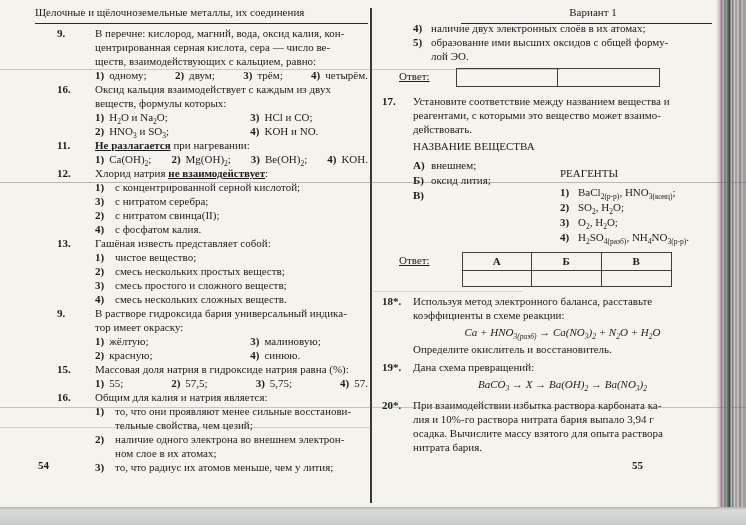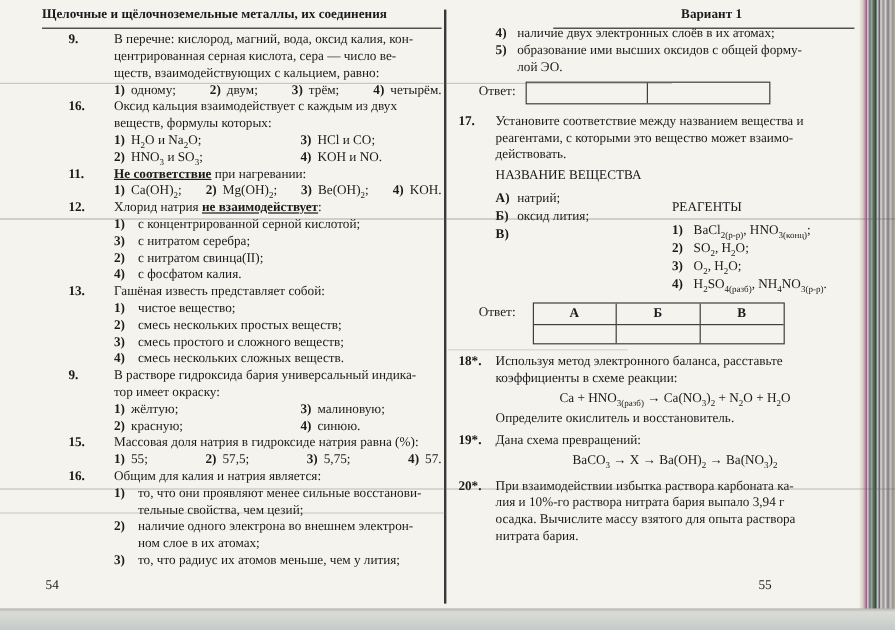--- a/index.html
+++ b/index.html
@@ -1,18 +1,18 @@
 <!DOCTYPE html>
 <html><head>
 <meta charset="utf-8">
 <style>
   html,body{margin:0;padding:0;background:#888;}
   .scan{position:relative;width:746px;height:525px;background:#f4f3ee;overflow:hidden;
         font-family:"Liberation Serif","DejaVu Serif",serif;font-size:11px;line-height:14px;color:#1b1b1b;}
-  .hdr{position:absolute;top:5px;font-weight:bold;border-bottom:1.4px solid #2b2b2b;padding-bottom:4px;}
+  .hdr{position:absolute;top:5px;font-weight:normal;border-bottom:1.4px solid #2b2b2b;padding-bottom:4px;}
   .hdr-left{left:35px;width:333px;}
   .hdr-right{left:461px;width:300px;text-align:center;padding-right:36px;box-sizing:border-box;}
   .cnt{position:absolute;}
   .cnt-left{left:57px;top:26px;width:311px;}
   .cnt-right{left:382px;top:21px;width:330px;}
   .q{display:flex;align-items:flex-start;}
   .cnt-right .q{margin-bottom:4px;}
   .qnum{flex:none;font-weight:bold;}
   .cnt-left .qnum{width:38px;}
   .cnt-right .qnum{width:31px;}
@@ -20,27 +20,27 @@
   .pre{white-space:pre-line;}
   .opt-row{display:flex;justify-content:space-between;}
   .opt-grid{display:grid;grid-template-columns:1.32fr 1fr;}
   .opt-line{display:flex;}
   .on{font-weight:bold;flex:none;width:20px;}
   .cnt-right .on{width:18px;}
   .opt-row .on,.opt-grid .on{width:auto;margin-right:5px;}
   .ot{flex:1;white-space:pre-line;}
   .em-u{font-weight:bold;text-decoration:underline;}
   sub{font-size:7.5px;line-height:0;}
-  .formula{text-align:center;margin:3px 0;}
+  .formula{text-align:center;margin:3px 0;font-style:italic;}
   .match{display:flex;margin:3px 0 2px;line-height:15px;}
   .mcol-left{width:147px;flex:none;}
   .mcol-right{flex:1;margin-top:27px;}
   .mhdr{font-weight:normal;margin-bottom:4px;}
   .answer-line{display:flex;align-items:flex-start;margin:5px 0 7px 17px;}
-  .ans-label{margin-right:8px;line-height:17px;}
+  .ans-label{margin-right:26px;line-height:17px;text-decoration:underline;}
   .ans-box{display:flex;width:202px;height:17px;border:1px solid #3f3f3f;}
   .ans-box .cell{flex:1;}
   .ans-box .cell:first-child{border-right:1px solid #3f3f3f;}
   .ans-table{display:grid;grid-template-columns:69px 70px 69px;border:1px solid #3f3f3f;margin-left:6px;}
   .ans-table .c{height:17px;line-height:17px;text-align:center;font-weight:bold;
                 border-right:1px solid #3f3f3f;border-bottom:1px solid #3f3f3f;}
   .ans-table .e{height:15px;border-right:1px solid #3f3f3f;}
   .ans-table .last{border-right:none;}
   .gutter{position:absolute;left:370px;top:8px;width:2px;height:495px;background:#383838;}
   .book-edge{position:absolute;right:0;top:0;width:34px;height:513px;
@@ -48,21 +48,21 @@
       #8f5c7c 10px,#d9cdd2 11px,#5d6b75 13px,#9fae9d 14px,#55704f 16px,#32424d 18px,#cfd3c9 19px,
       #6b5f6e 21px,#e3ded7 22px,#8d8f95 24px,#d6d2cb 26px,#7b7a80 28px,#cac5bf 30px,#97938f 32px,#b5b1ab 34px);}
   .bottom-strip{position:absolute;left:0;top:507px;width:746px;height:18px;
     background:linear-gradient(180deg,#b3b2ae 0,#dadbd7 3px,#d2d4d2 10px,#c5c9c8 18px);}
   .artifact{position:absolute;height:1px;}
   .a1{left:0;top:69px;width:560px;background:rgba(100,100,100,.30);}
   .a2{left:0;top:182px;width:746px;background:rgba(90,90,90,.38);}
   .a3{left:373px;top:291px;width:150px;background:rgba(120,120,120,.25);}
   .a4{left:0;top:407px;width:746px;background:rgba(100,100,100,.33);}
   .a5{left:0;top:427px;width:372px;background:rgba(110,110,110,.28);}
-  .pagenum{position:absolute;top:481px;}
+  .pagenum{position:absolute;top:458px;font-weight:bold;}
   .pn-left{left:38px;}
   .pn-right{left:632px;width:70px;text-align:left;}
 </style>
 </head>
 <body>
 
 <div class="scan">
 
   <div class="hdr hdr-left">
     <span>Щелочные и щёлочноземельные металлы, их соединения</span>
@@ -122,21 +122,21 @@
               <span class="on">4)</span>
               <span class="ot">KOH и NO.</span>
             </span>
         </div>
       </div>
     </div>
 
     <div class="q">
       <span class="qnum">11.</span>
       <div class="qbody">
-        <div><span class="em-u">Не соответствие</span><span> при нагревании:</span></div>
+        <div><span class="em-u">Не разлагается</span><span> при нагревании:</span></div>
         <div class="opt-row">
           <span class="opt-line">
               <span class="on">1)</span>
               <span class="ot">Ca(OH)<sub>2</sub>;</span>
             </span>
           <span class="opt-line">
               <span class="on">2)</span>
               <span class="ot">Mg(OH)<sub>2</sub>;</span>
             </span>
           <span class="opt-line">
@@ -305,21 +305,21 @@
       <span class="qnum">17.</span>
       <div class="qbody">
         <div class="pre">Установите соответствие между названием вещества и
 реагентами, с которыми это вещество может взаимо-
 действовать.</div>
         <div class="match">
           <div class="mcol-left">
             <div class="mhdr">НАЗВАНИЕ ВЕЩЕСТВА</div>
             <div class="opt-line">
                 <span class="on">А)</span>
-                <span class="ot">натрий;</span>
+                <span class="ot">внешнем;</span>
               </div>
             <div class="opt-line">
                 <span class="on">Б)</span>
                 <span class="ot">оксид лития;</span>
               </div>
             <div class="opt-line">
                 <span class="on">В)</span>
               </div>
           </div>
           <div class="mcol-right">

